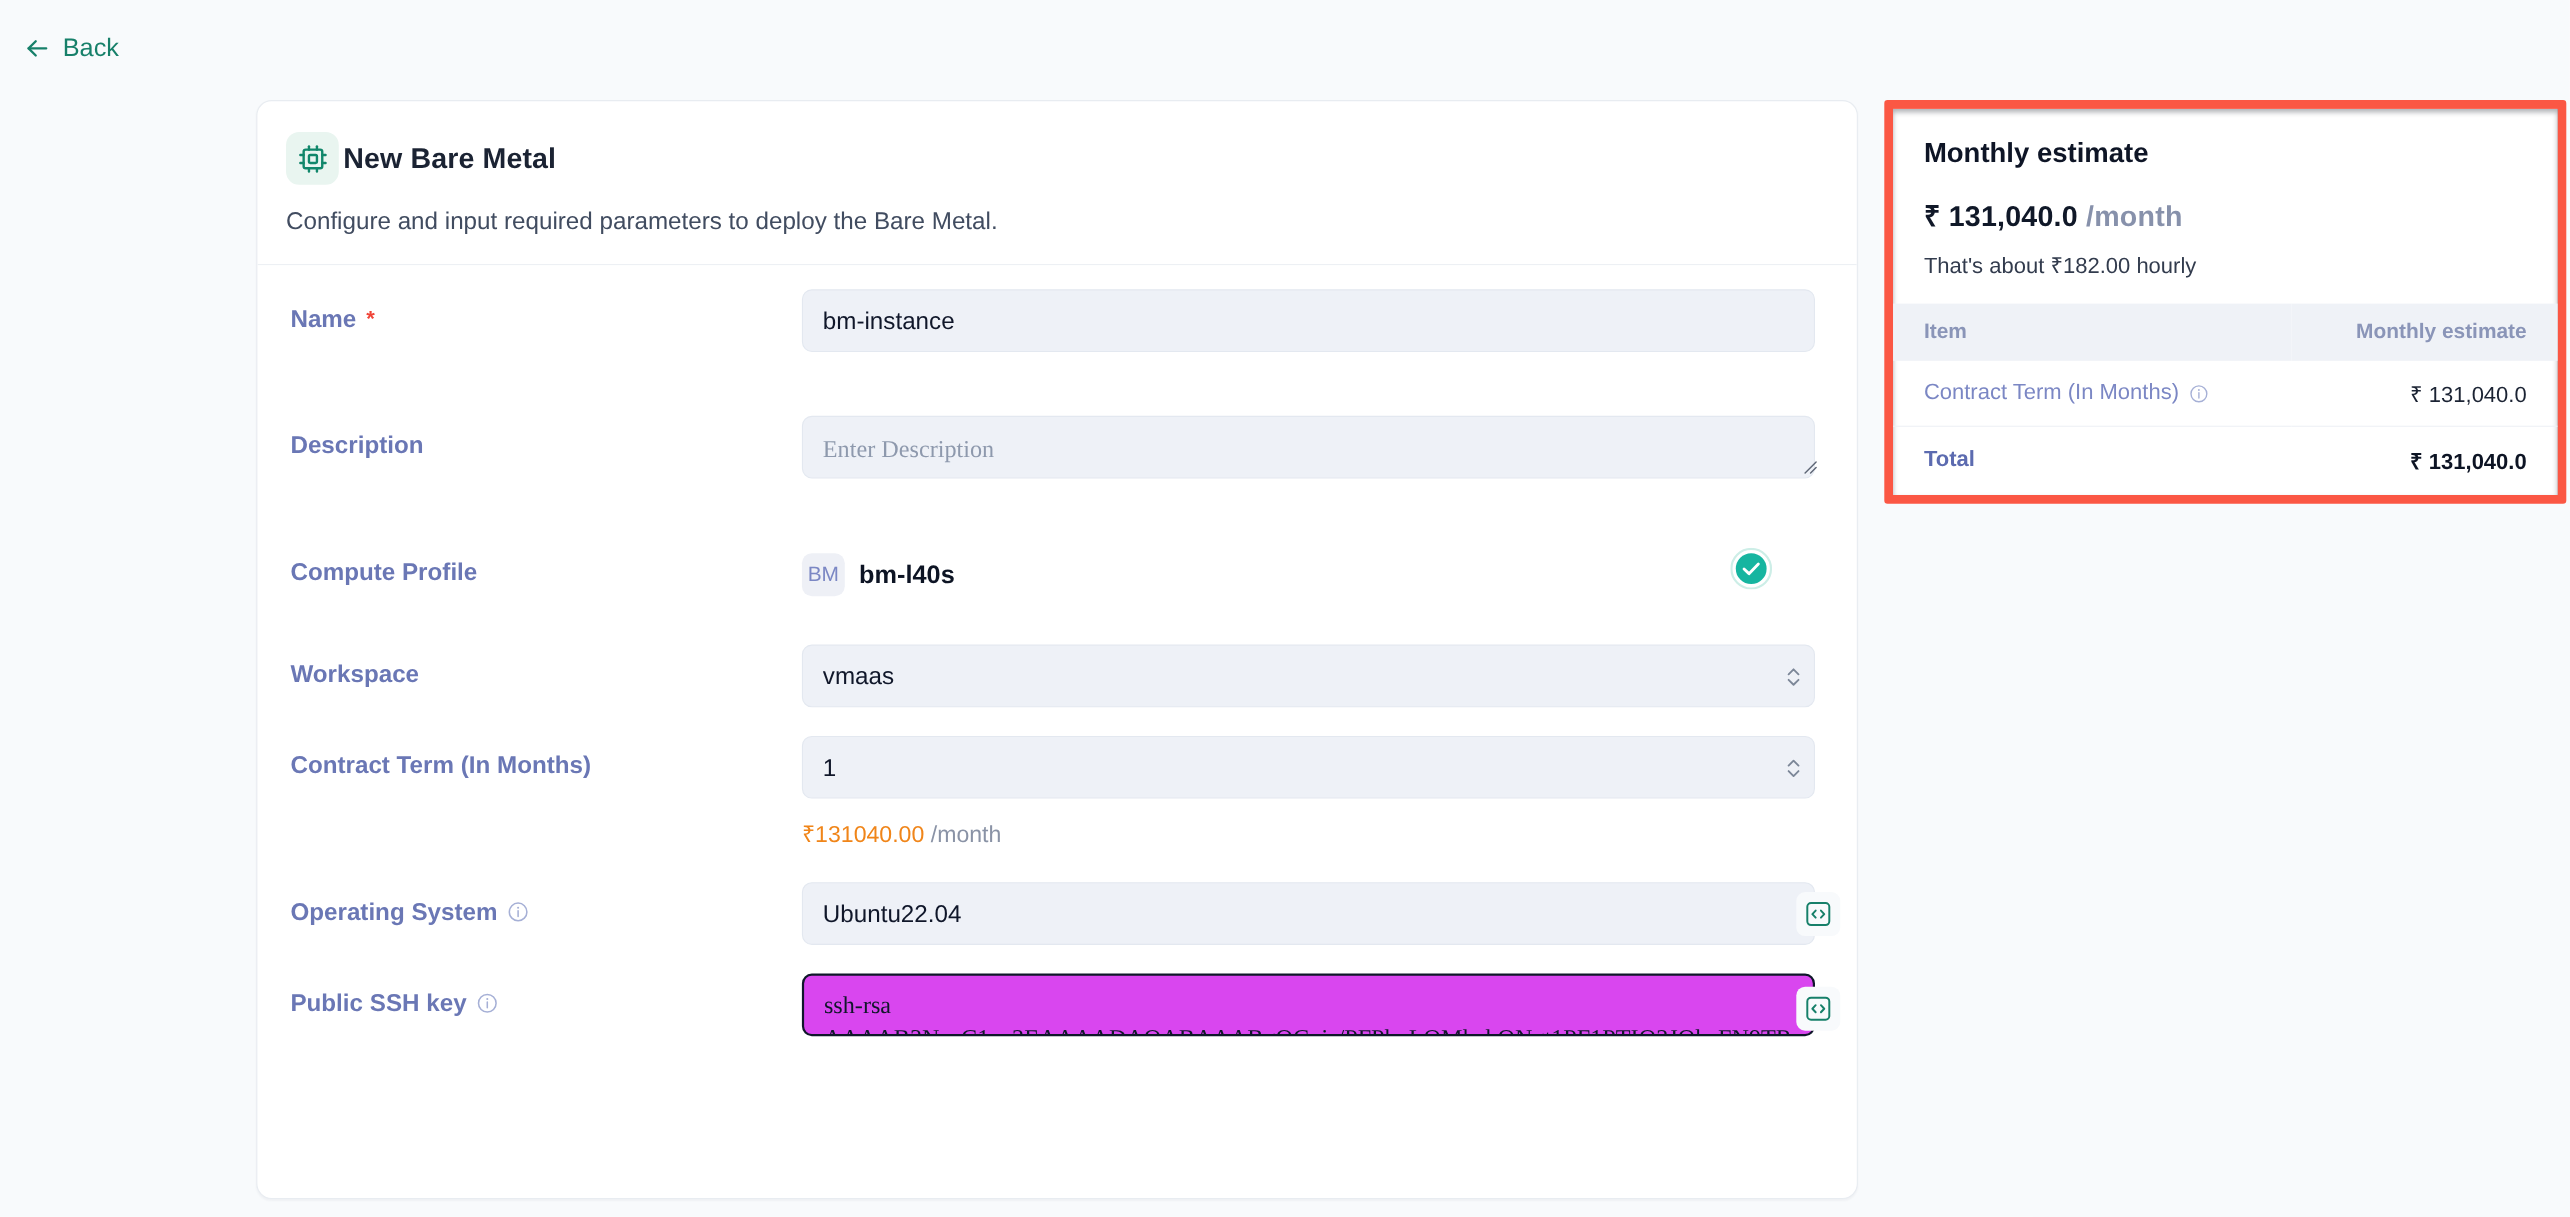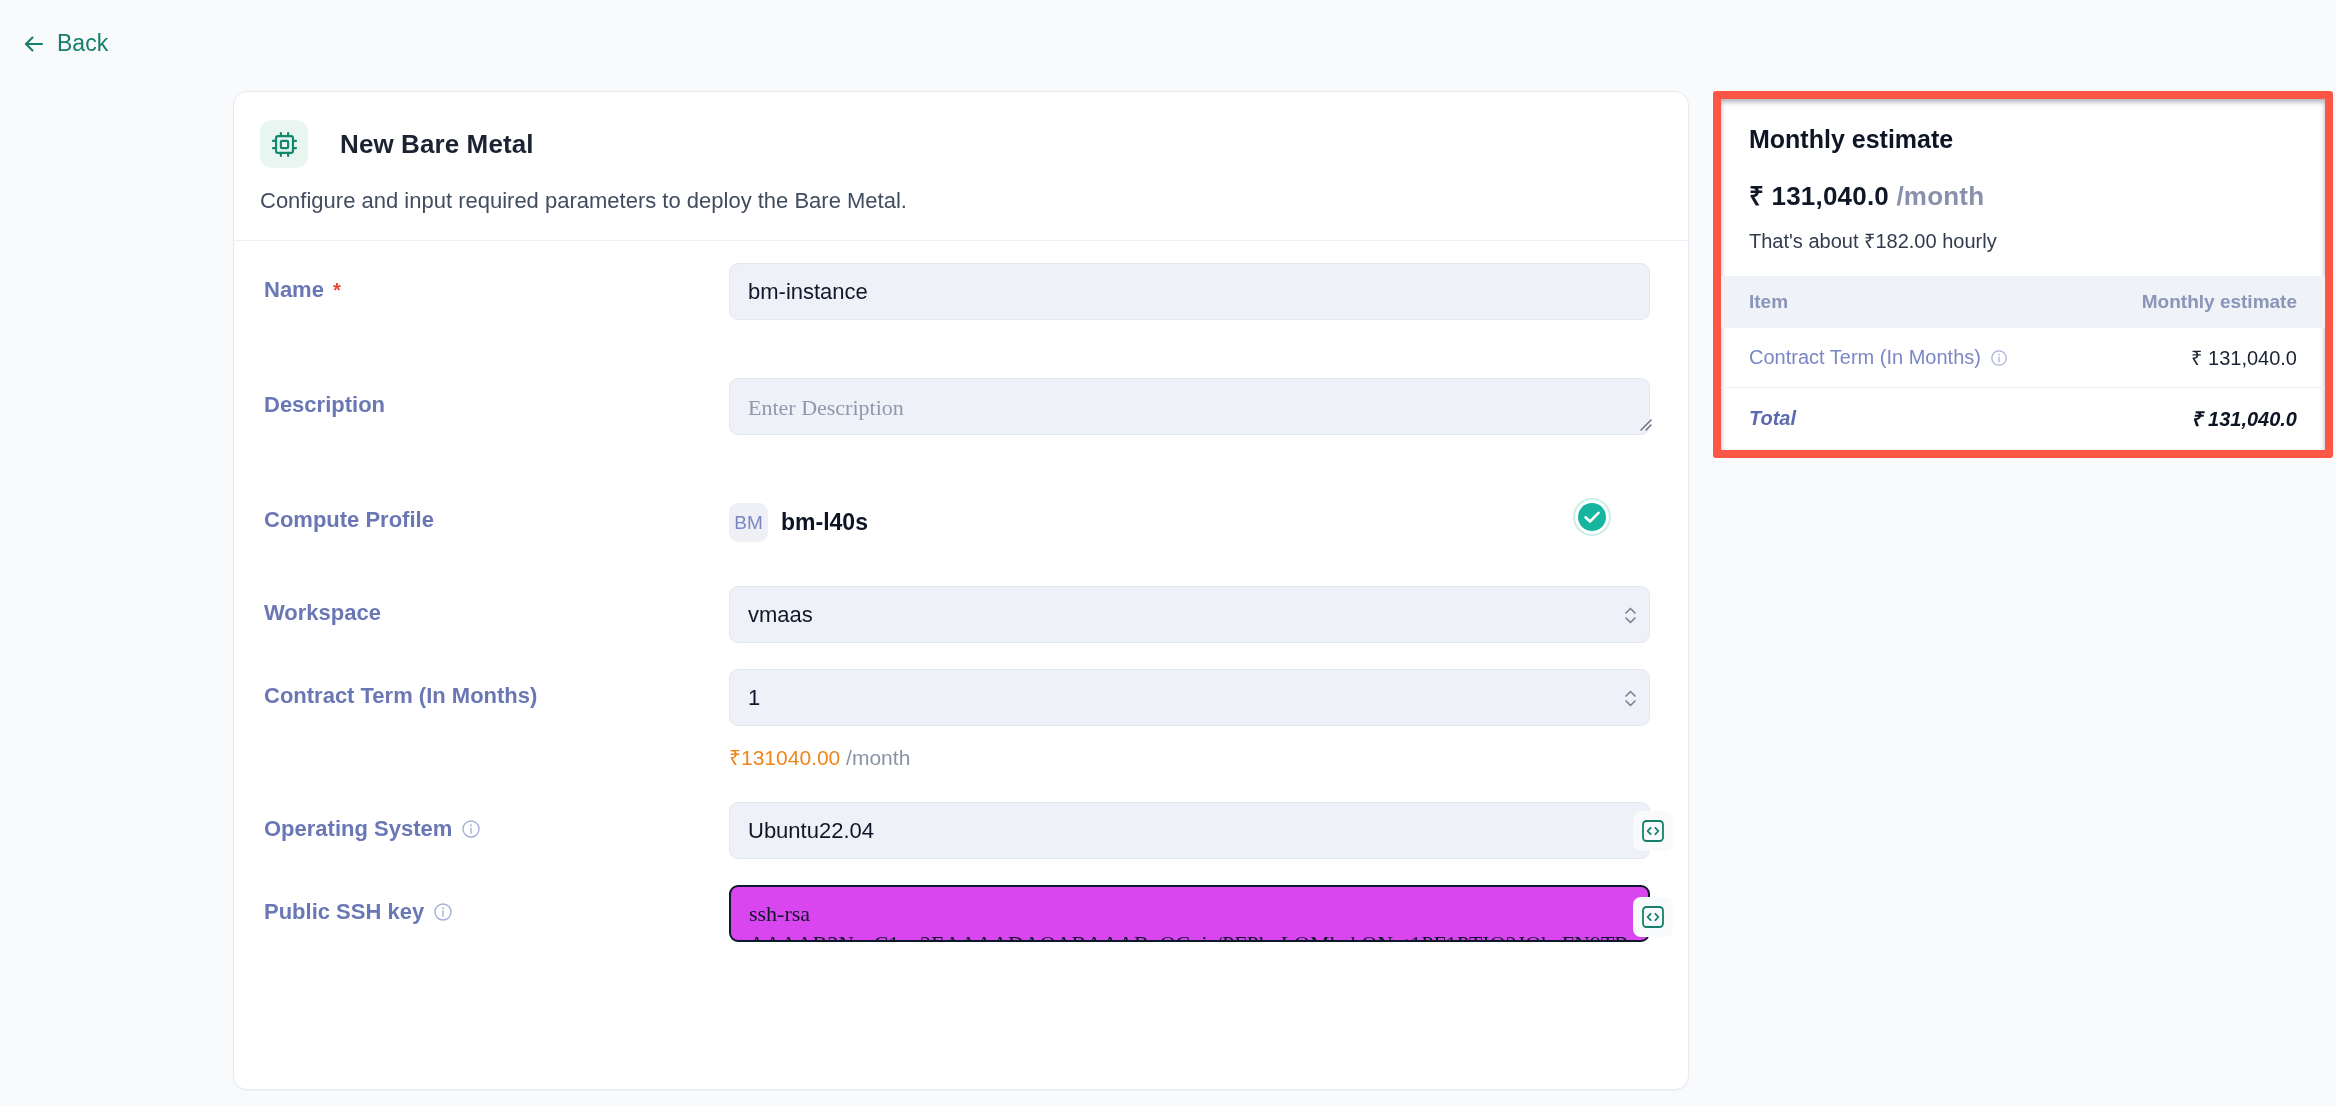--- a/index.html
+++ b/index.html
@@ -54,21 +54,21 @@
     overflow: hidden;
   }
 
   .card-head {
     padding: 28px 30px 26px 26px;
     border-bottom: 1px solid #edf0f4;
   }
   .head-row {
     display: flex;
     align-items: center;
-    gap: 32px;
+    gap: 4px;
   }
   .chip-badge {
     width: 48px; height: 48px;
     border-radius: 12px;
     background: #e9f5f0;
     display: flex; align-items: center; justify-content: center;
     flex: 0 0 auto;
   }
   .chip-badge svg { width: 29px; height: 29px; color: #11876b; display:block; }
   .card-title {
@@ -262,21 +262,20 @@
     padding: 16px 28px;
     border-bottom: 1px solid #eef1f5;
   }
   .est-table td.r { text-align: right; color: #1b2333; }
   .est-table tr.total td {
     border-bottom: none;
     font-weight: bold;
     color: #5c6bb0;
     padding-top: 17px;
     padding-bottom: 18px;
-    font-style: italic;
   }
   .est-table tr.total td.r { color: #0d1424; }
   .td-label { display: inline-flex; align-items: center; gap: 9px; }
   .td-label .info-i { width: 18px; height: 18px; }
 </style>
 </head>
 <body>
 
 <div class="page">
 

